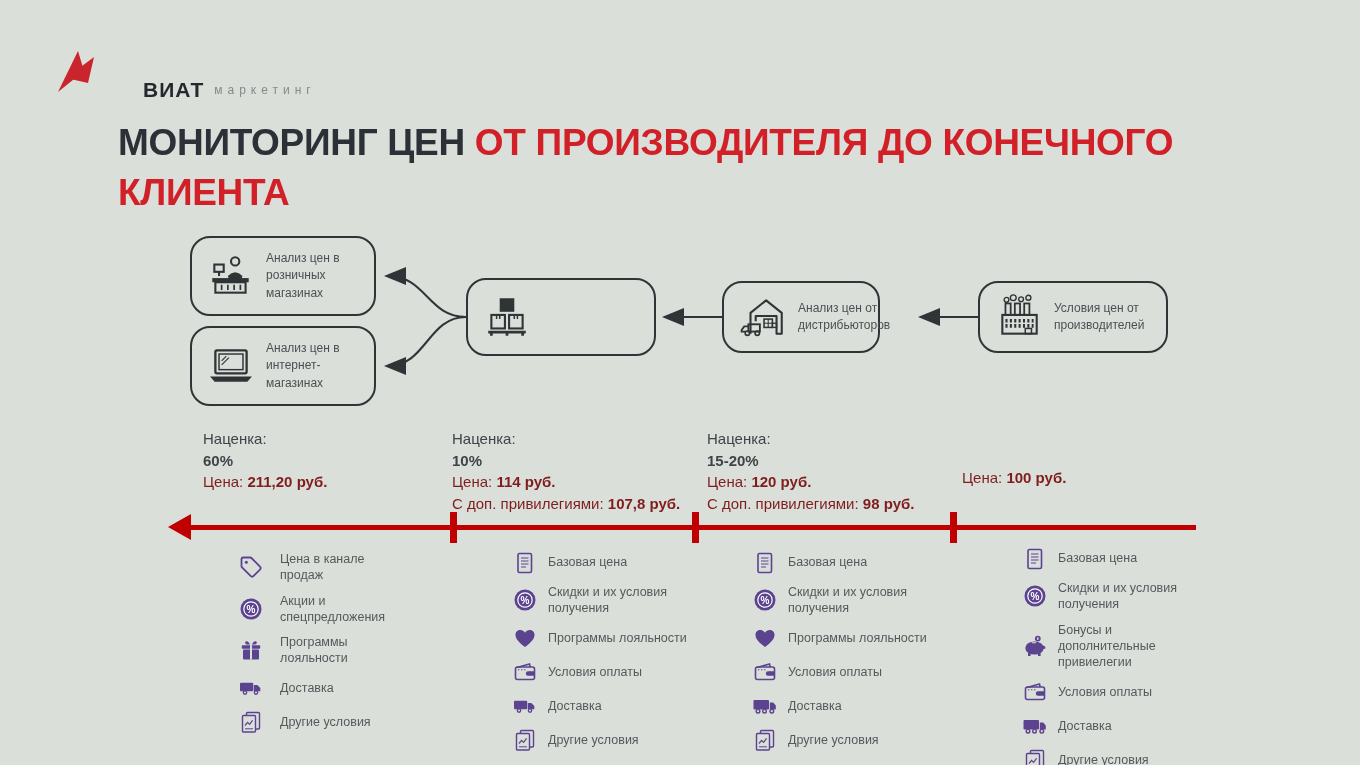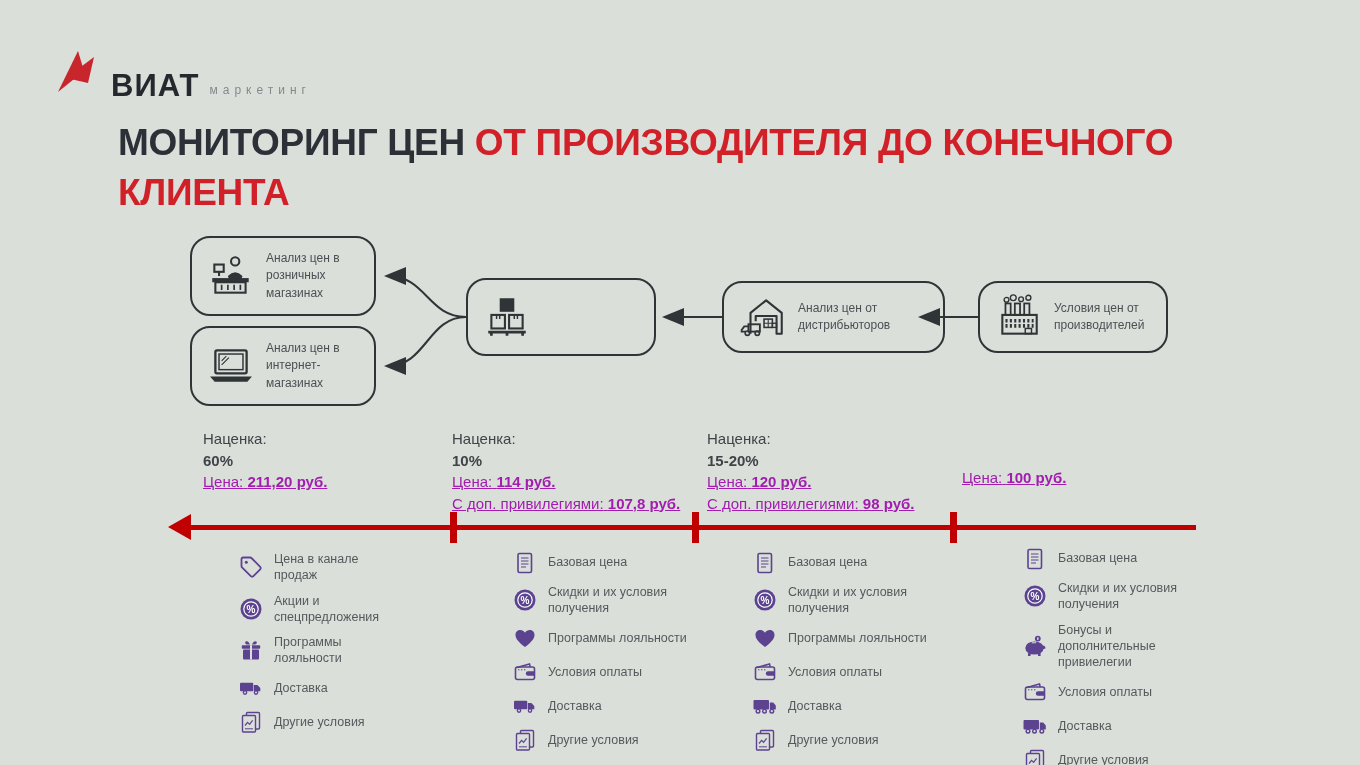--- a/index.html
+++ b/index.html
@@ -1,64 +1,64 @@
 <!DOCTYPE html>
 <html><head>
 <meta charset="utf-8">
 <style>
   html,body{margin:0;padding:0;}
   #stage{position:relative;width:1360px;height:765px;background:#dbdfda;overflow:hidden;
          font-family:"Liberation Sans","DejaVu Sans",sans-serif;}
   
   .logo{position:absolute;left:57px;top:48px;display:flex;align-items:flex-end;gap:10px;}
-  .logo-brand{font-size:31px;font-weight:800;color:#24292e;letter-spacing:1px;line-height:.85;}
+  .logo-brand{font-size:21px;font-weight:800;color:#24292e;letter-spacing:1px;line-height:.85;margin-left:32px;}
   .logo-sub{font-size:12px;color:#85898c;letter-spacing:5px;padding-bottom:2px;margin-top:7px;}
   
   .title{position:absolute;left:118px;top:118px;width:1210px;font-size:37px;font-weight:800;
          line-height:50px;letter-spacing:-.3px;color:#2b3137;}
   .title .red{color:#d12028;}
   
   .fbox{position:absolute;border:2px solid #2f3437;border-radius:20px;display:flex;
         align-items:center;gap:8px;padding:0 8px 0 12px;box-sizing:border-box;}
   .fbox .ficon{width:54px;flex:0 0 54px;display:flex;justify-content:center;}
   .fbox .flabel{font-size:12px;color:#4b5054;line-height:1.45;}
   #fb-retail{left:190px;top:236px;width:186px;height:80px;}
   #fb-retail .flabel{max-width:92px;}
   #fb-internet{left:190px;top:326px;width:186px;height:80px;}
   #fb-internet .flabel{max-width:128px;}
   #fb-wholesale{left:466px;top:278px;width:190px;height:78px;}
   #fb-wholesale .flabel{max-width:100px;}
-  #fb-distributor{left:722px;top:281px;width:223px;height:72px;}
+  #fb-distributor{left:722px;top:281px;width:158px;height:72px;}
   #fb-distributor .flabel{max-width:126px;}
   #fb-manufacturer{left:978px;top:281px;width:190px;height:72px;}
   #fb-manufacturer .flabel{max-width:126px;}
   .connectors{position:absolute;left:0;top:0;pointer-events:none;}
   
   .pcol{position:absolute;white-space:nowrap;}
   #pc1{left:203px;top:428px;} #pc2{left:452px;top:428px;}
   #pc3{left:707px;top:428px;} #pc4{left:962px;top:467px;}
   .pline{font-size:15px;line-height:21.5px;color:#3f4448;}
-  .pline.red{color:#a21caf;text-decoration:underline;}
+  .pline.red{color:#7f1d1d;}
   .pline b{font-weight:700;}
   
   .axis-line{position:absolute;left:182px;top:525px;width:1014px;height:5px;background:#c00000;}
   .axis-head{position:absolute;left:168px;top:514px;width:0;height:0;
              border-top:13px solid transparent;border-bottom:13px solid transparent;
              border-right:23px solid #c00000;}
   .axis-tick{position:absolute;top:512px;width:7px;height:31px;background:#c00000;}
   #tick1{left:450px;} #tick2{left:692px;} #tick3{left:950px;}
   
   .factor-col{position:absolute;display:flex;flex-direction:column;gap:9px;}
   #fc1{left:238px;top:551px;} #fc2{left:512px;top:550px;}
   #fc3{left:752px;top:550px;} #fc4{left:1022px;top:546px;}
   .factor-item{display:flex;align-items:center;gap:11px;}
   .factor-icon{width:25px;height:25px;flex:0 0 25px;display:flex;align-items:center;justify-content:center;}
   .factor-icon svg{width:24px;height:24px;}
   .factor-label{font-size:12.5px;color:#55595c;line-height:1.3;}
-  #fc1 .factor-label{max-width:118px;}
+  #fc1 .factor-label{max-width:118px;margin-left:6px;}
   #fc2 .factor-label{max-width:152px;}
   #fc3 .factor-label{max-width:152px;}
   #fc4 .factor-label{max-width:140px;}
 </style>
 </head>
 <body>
 
 <div id="stage">
 
   <div class="logo">

